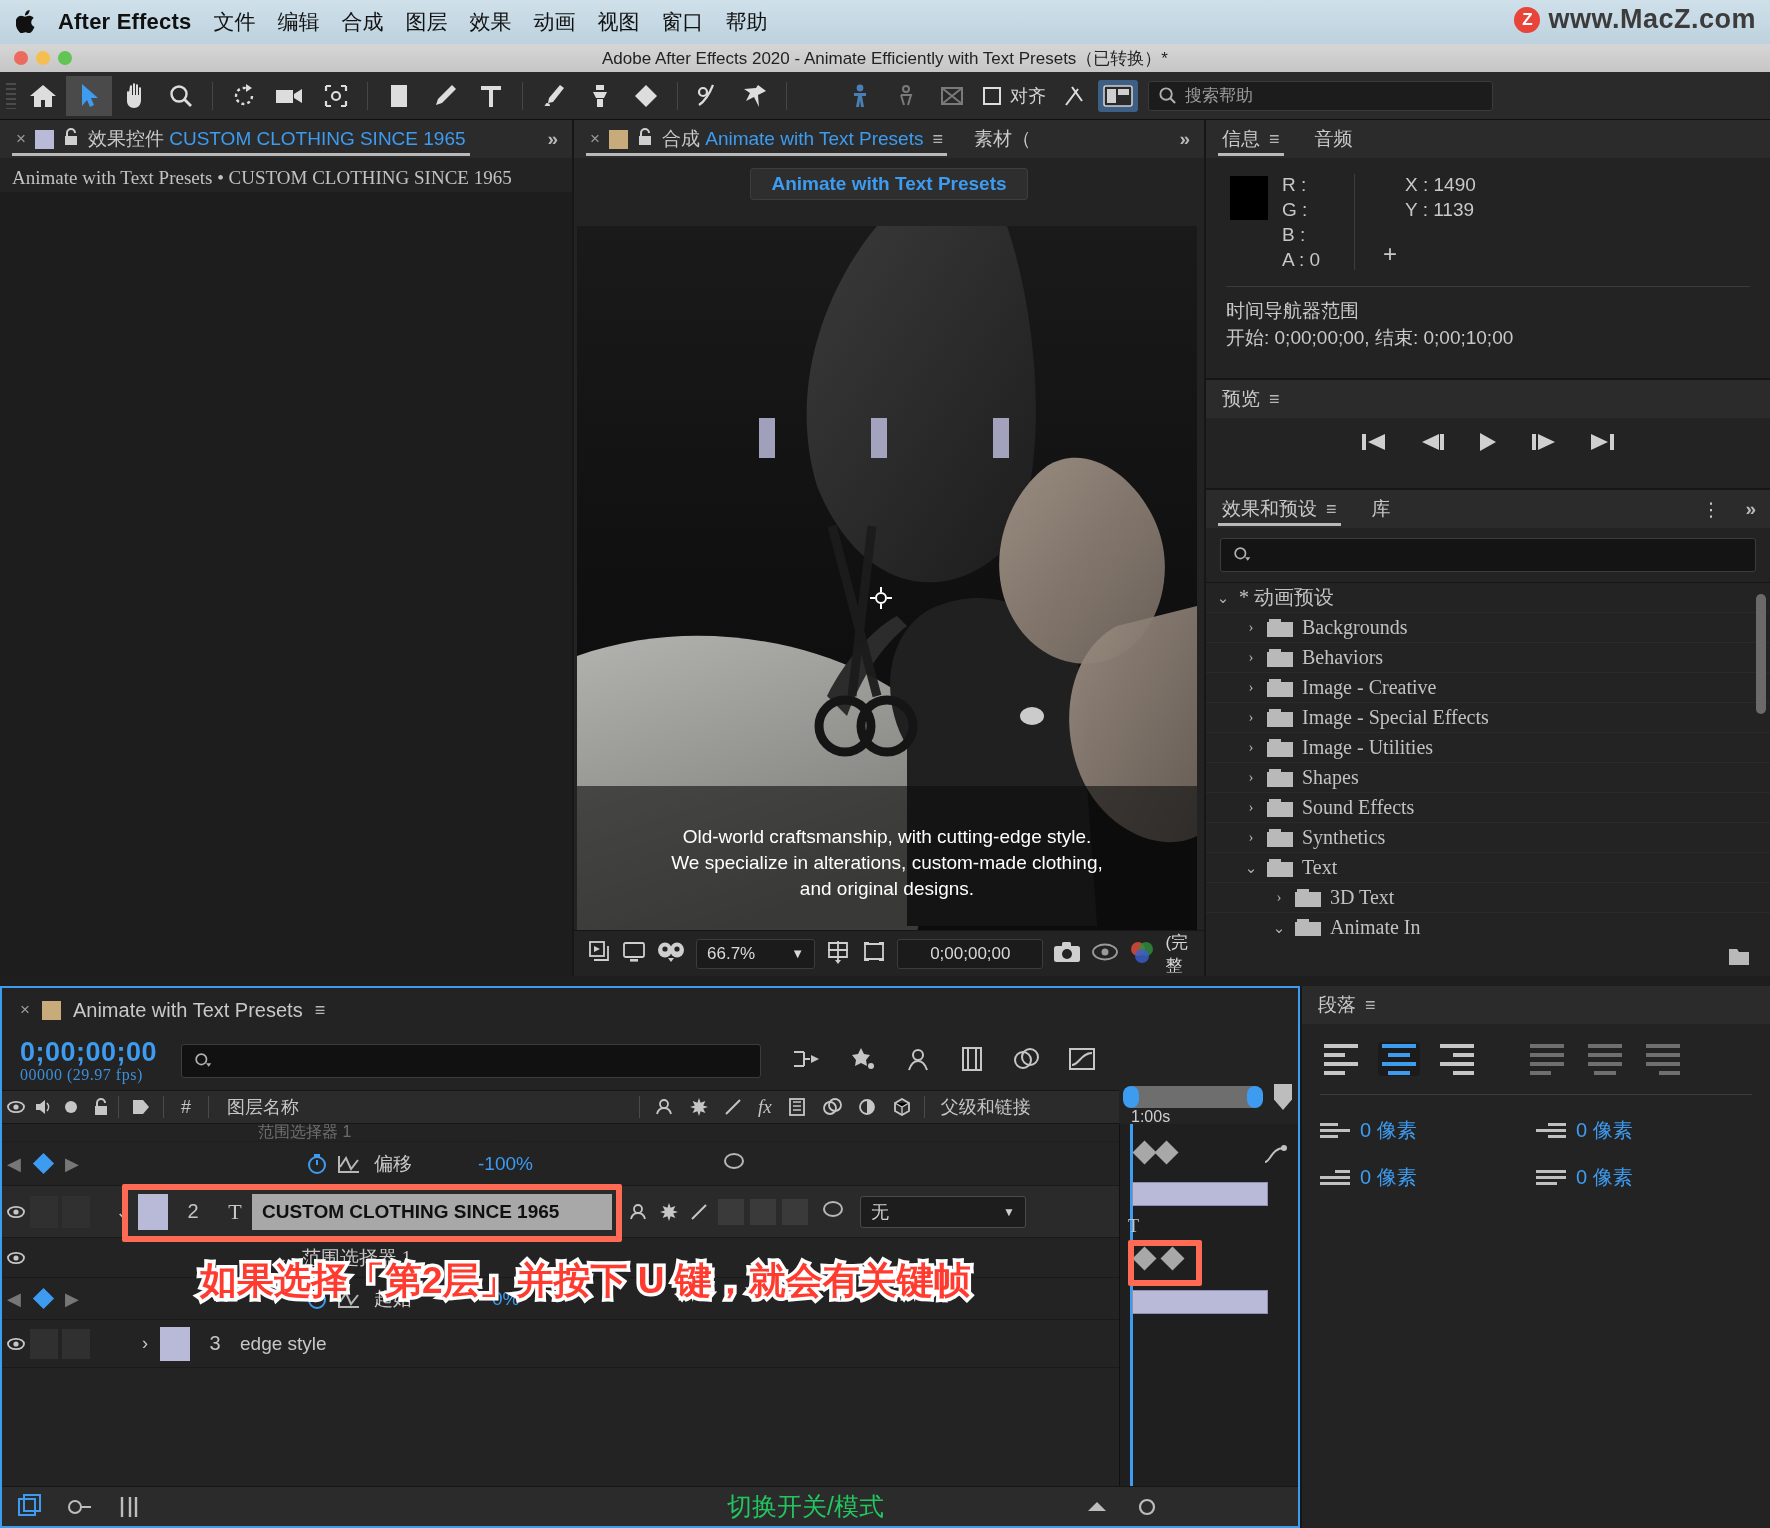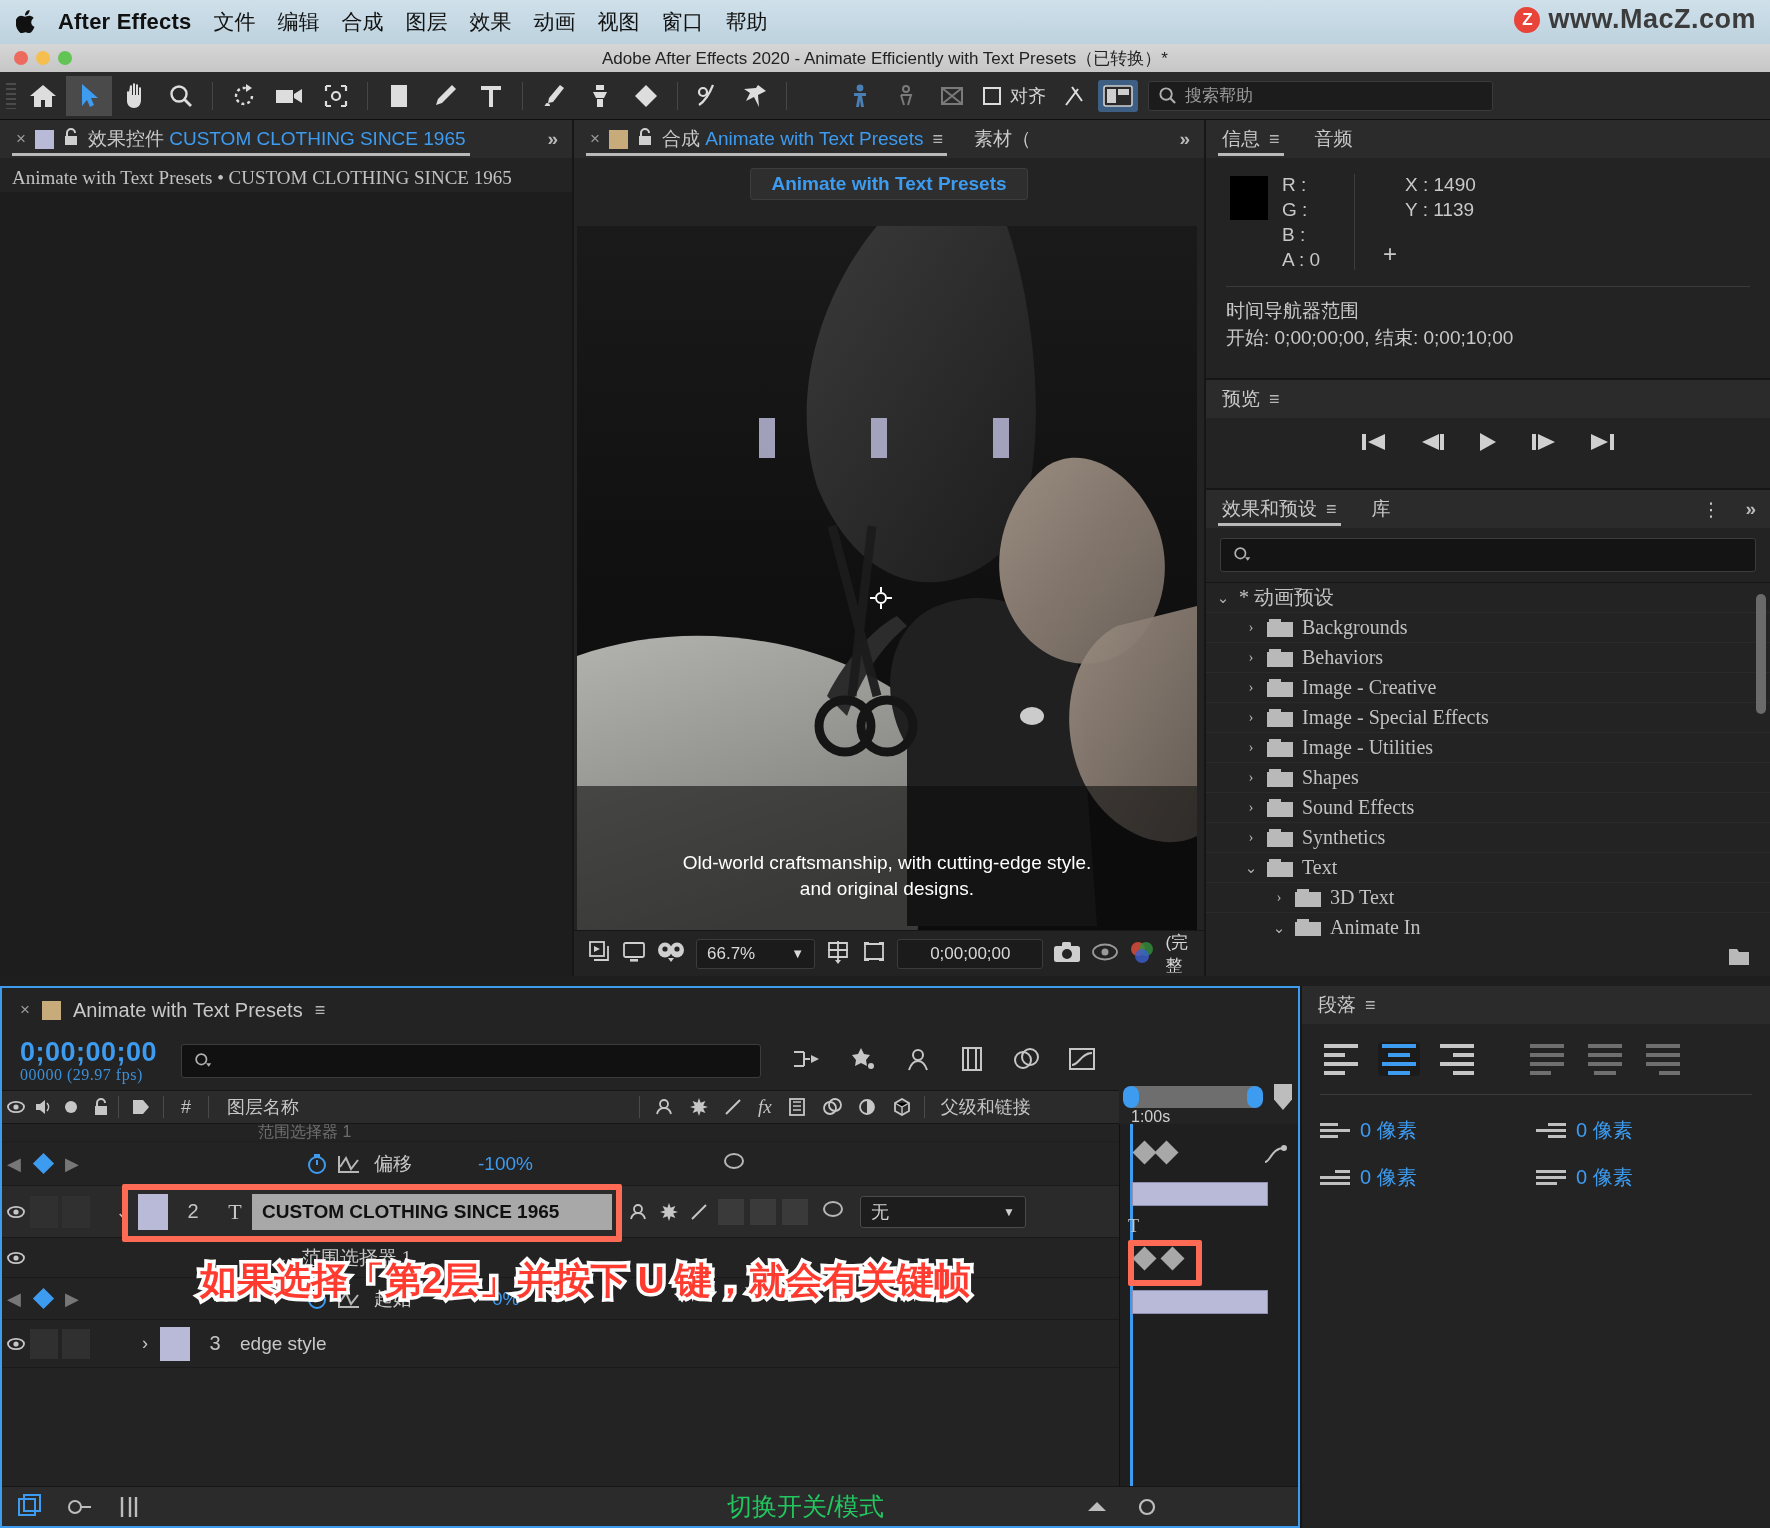--- a/index.html
+++ b/index.html
@@ -398,20 +398,21 @@
     <div class="vt-sel" style="left:182px;top:192px;width:16px;height:40px;"></div>
     <div class="vt-sel" style="left:294px;top:192px;width:16px;height:40px;"></div>
     <div class="vt-sel" style="left:416px;top:192px;width:16px;height:40px;"></div>
     <svg class="anchor" style="left:292px;top:360px" viewBox="0 0 24 24">
       <circle cx="12" cy="12" r="5" fill="none" stroke="#fff" stroke-width="2"></circle>
       <path stroke="#fff" stroke-width="2" d="M12 1v5M12 18v5M1 12h5M18 12h5"></path>
     </svg>
 
     <div class="viewer-caption">
       <div>Old-world craftsmanship, with cutting-edge style.</div>
+      <div>We specialize in alterations, custom-made clothing,</div>
       <div>and original designs.</div>
     </div>
   </div>
 
   <div class="comp-toolbar">
     <span>
       <svg width="24" height="24" viewBox="0 0 24 24">
           <rect x="2" y="2" width="14" height="14" fill="none" stroke="#cfcfcf" stroke-width="1.8"></rect>
           <path fill="#cfcfcf" d="M6 6l6 3-6 3z"></path>
           <path stroke="#cfcfcf" stroke-width="1.8" fill="none" d="M6 20h14V6"></path>

